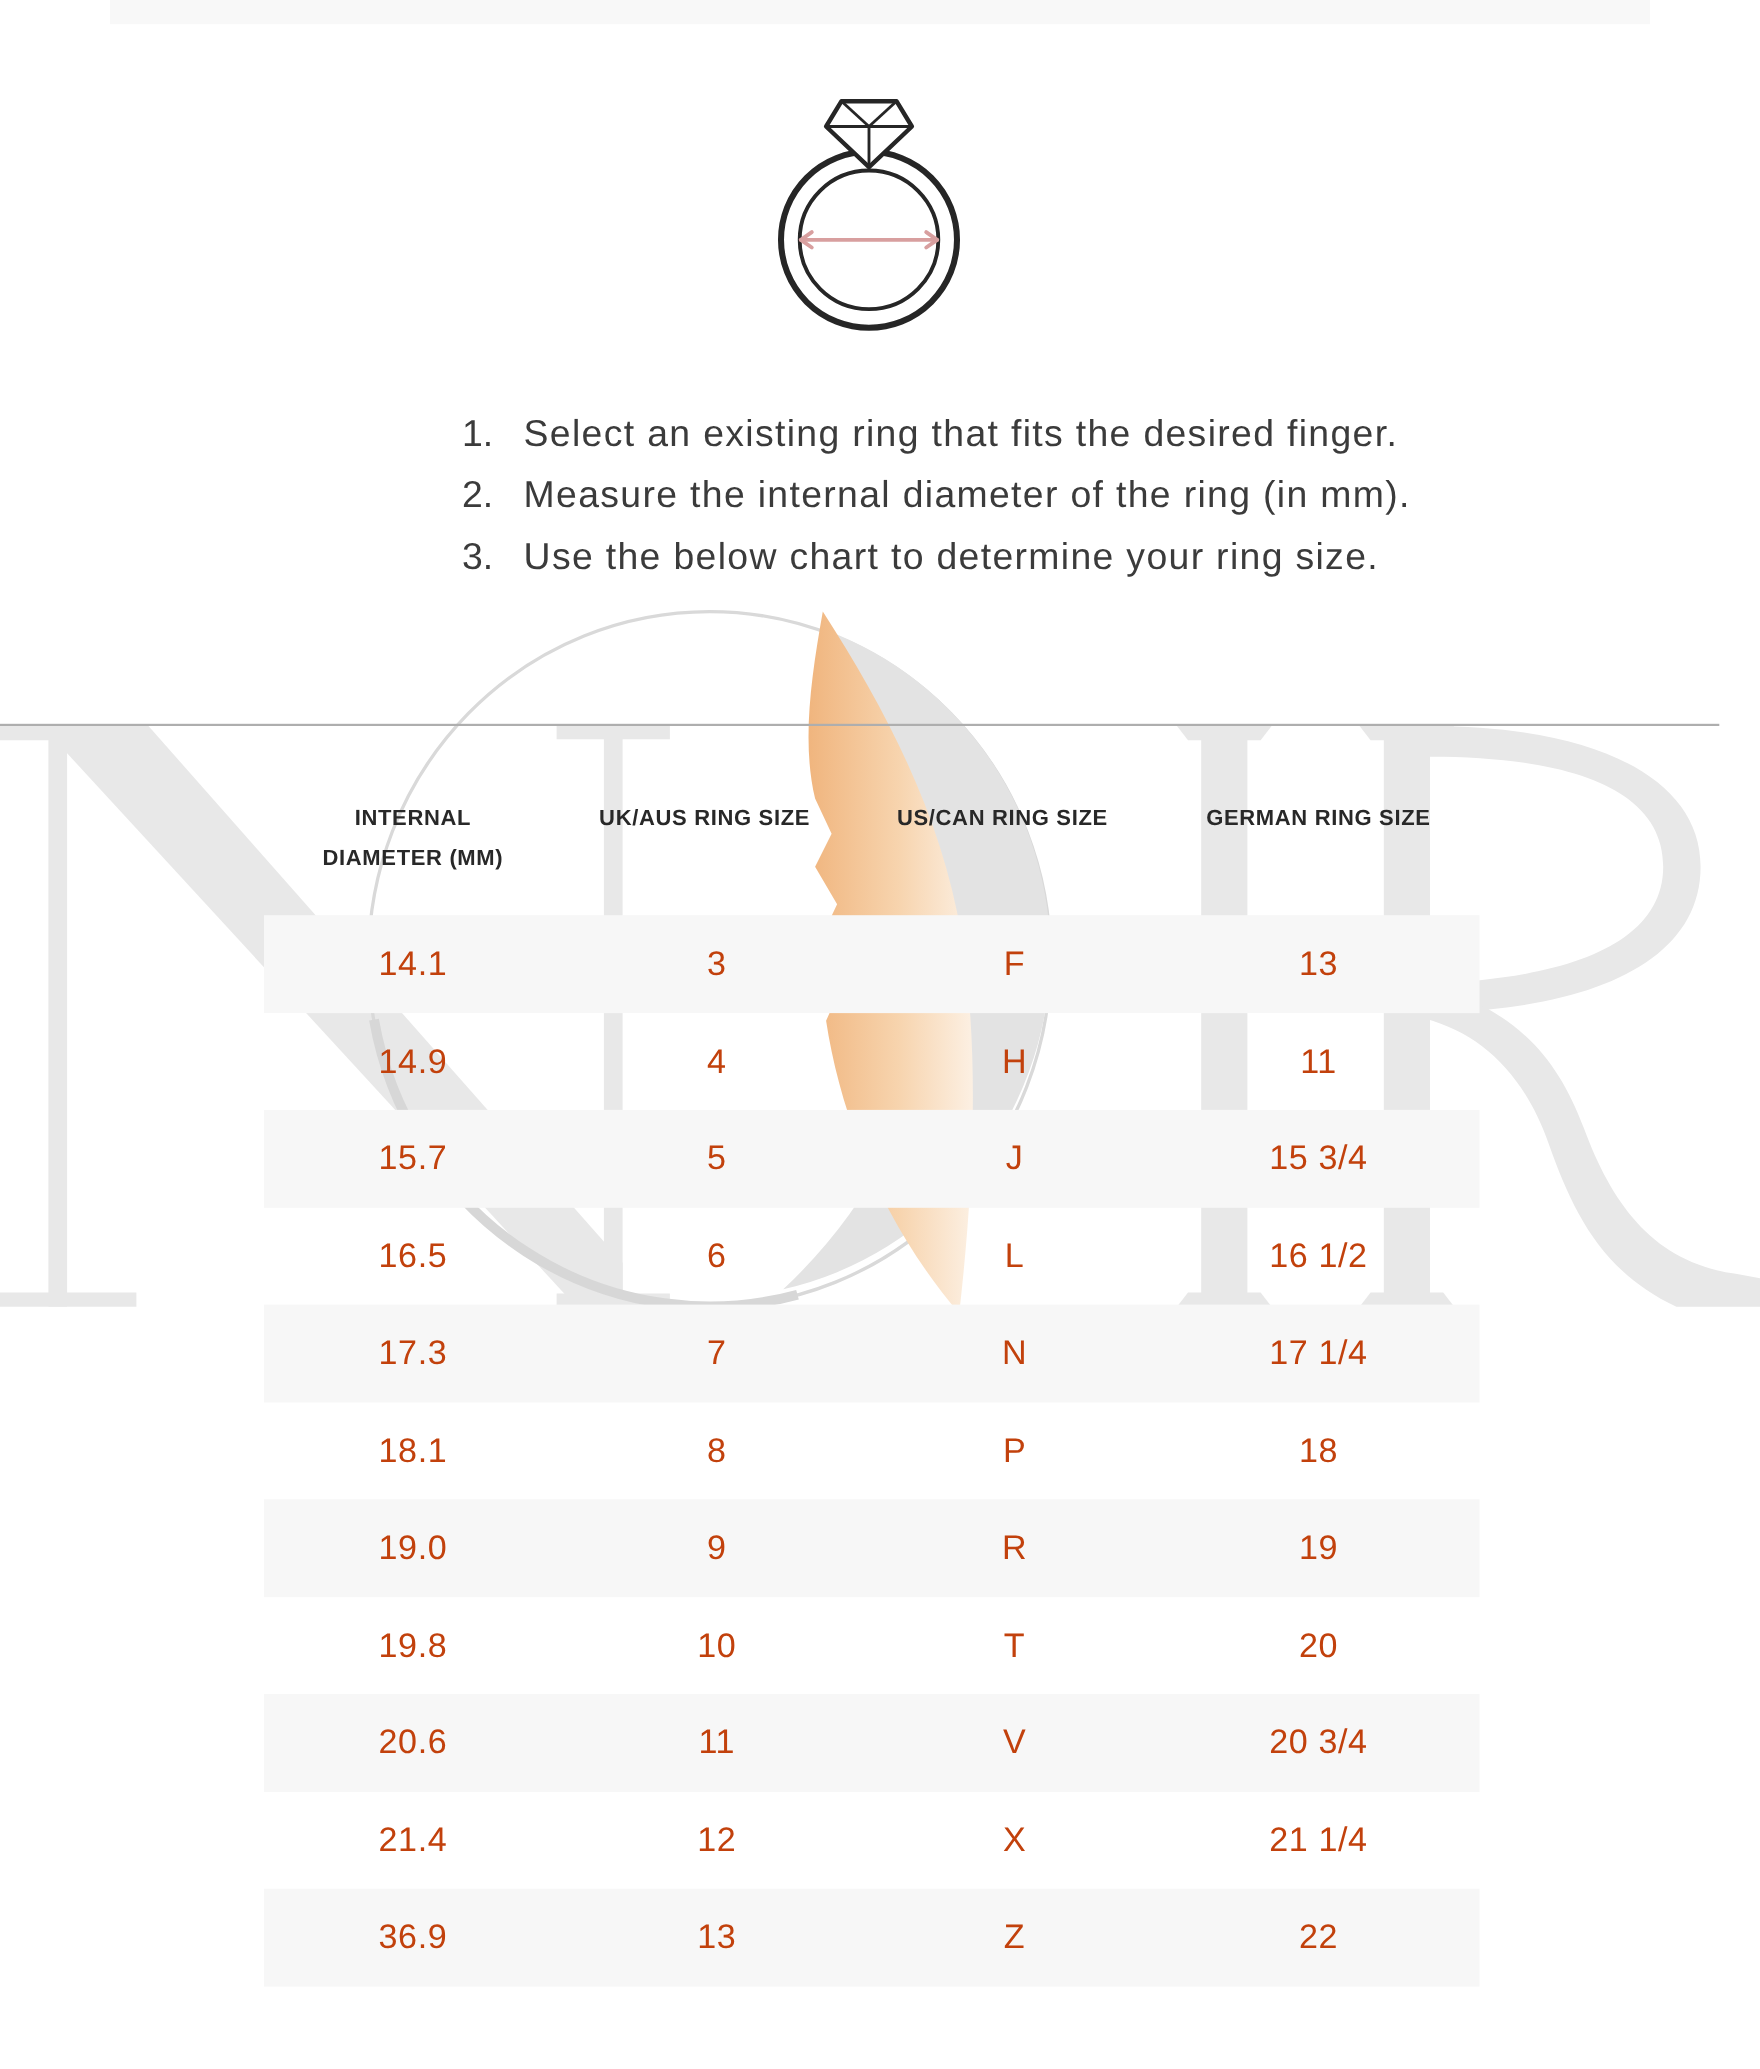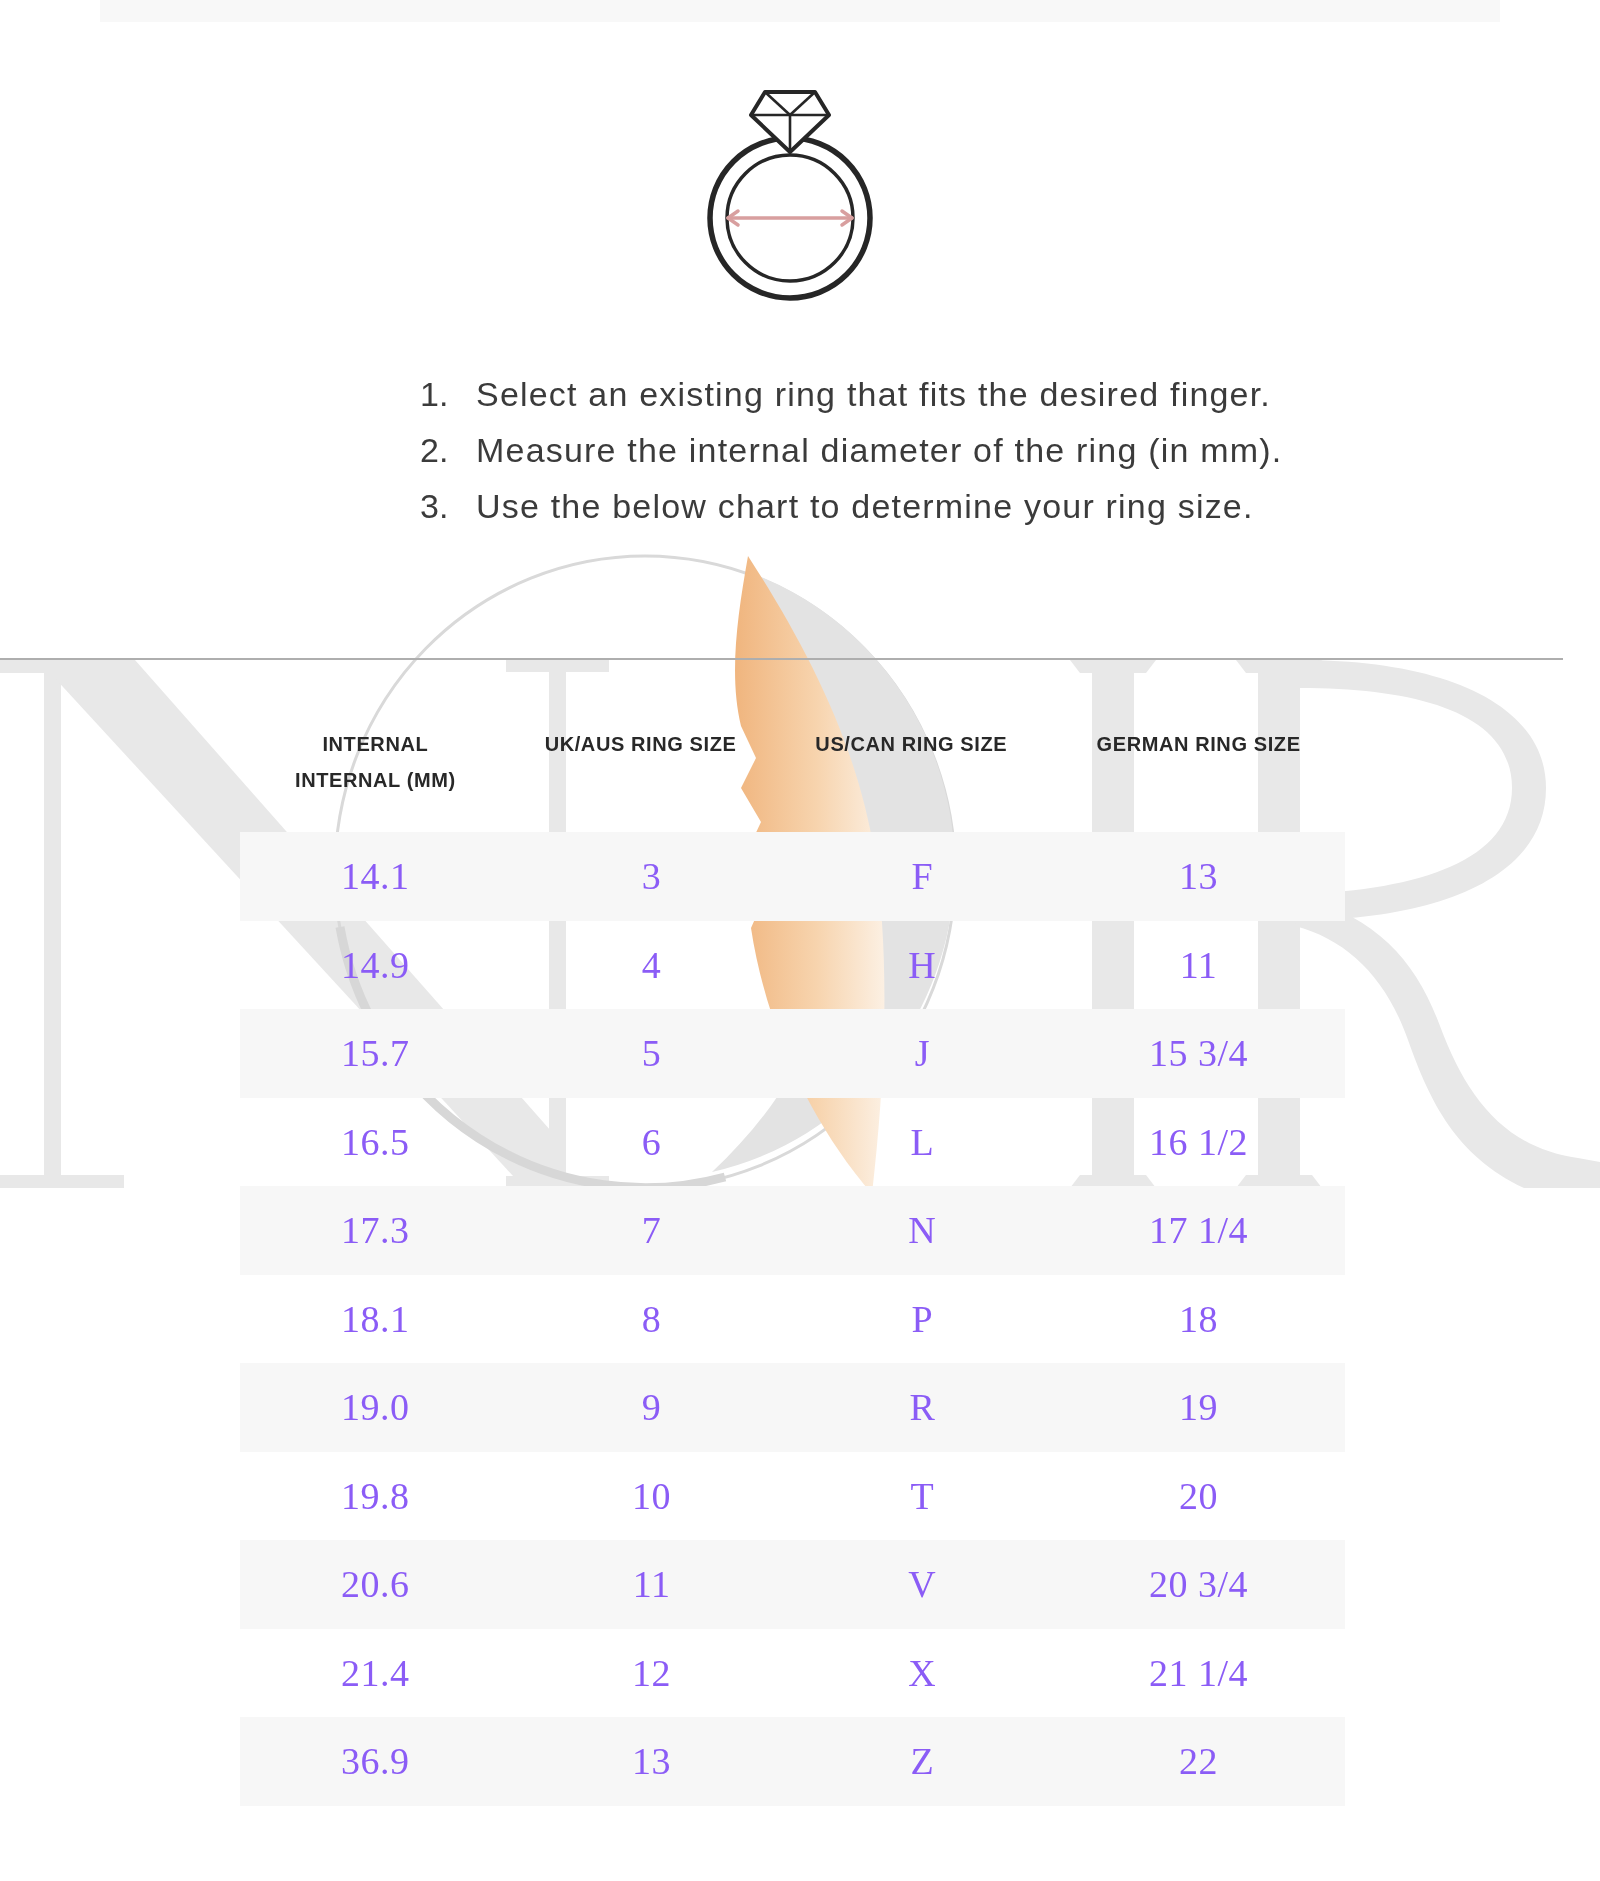--- a/index.html
+++ b/index.html
@@ -40,22 +40,22 @@
     line-height:36px;position:relative;z-index:4;
   }
   .hcell span{display:block;}
   .c1{width:24.5%;} .c2{width:25.5%;} .c3{width:23.5%;} .c4{width:26.5%;}
   .chart-rows .row{
     display:flex;height:88.5px;
   }
   .chart-rows .row:nth-child(odd){background:#f7f7f7;}
   .row .cell{
     display:flex;align-items:center;justify-content:center;
-    font-size:38px;color:#8b5cf6;letter-spacing:0.5px;
-    position:relative;z-index:4;font-family:Liberation Serif, serif;
+    font-size:31px;color:#c2410c;letter-spacing:0.5px;
+    position:relative;z-index:4;
   }
 </style>
 </head>
 <body>
 
 <div class="top-bar"></div>
 
 <svg class="ring-icon" viewBox="0 0 190 230">
   <g stroke="#262626" fill="none">
     <circle cx="95" cy="136" r="80" stroke-width="5.5"></circle>
@@ -143,21 +143,21 @@
              C 1386,978 1348,940 1295,926 Z"></path>
   </g>
 </svg>
 
 <div class="divider"></div>
 
 <div class="chart">
   <div class="chart-header">
     <div class="hcell c1">
       <span>INTERNAL</span>
-      <span>INTERNAL (MM)</span>
+      <span>DIAMETER (MM)</span>
     </div>
     <div class="hcell c3">
       <span>UK/AUS RING SIZE</span>
     </div>
     <div class="hcell c2">
       <span>US/CAN RING SIZE</span>
     </div>
     <div class="hcell c4">
       <span>GERMAN RING SIZE</span>
     </div>

